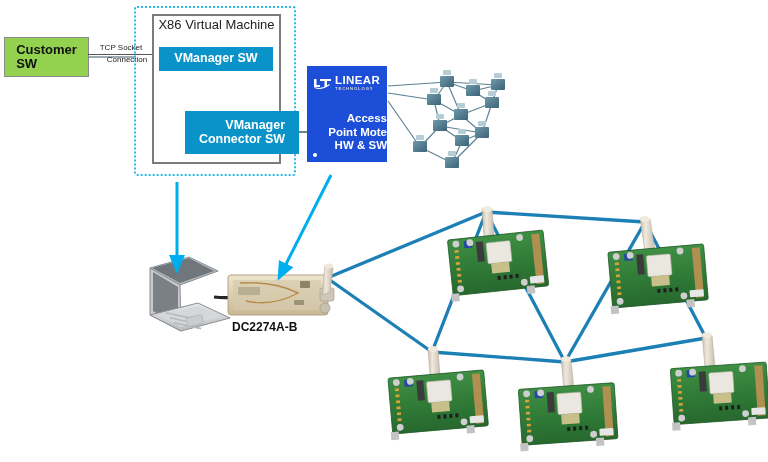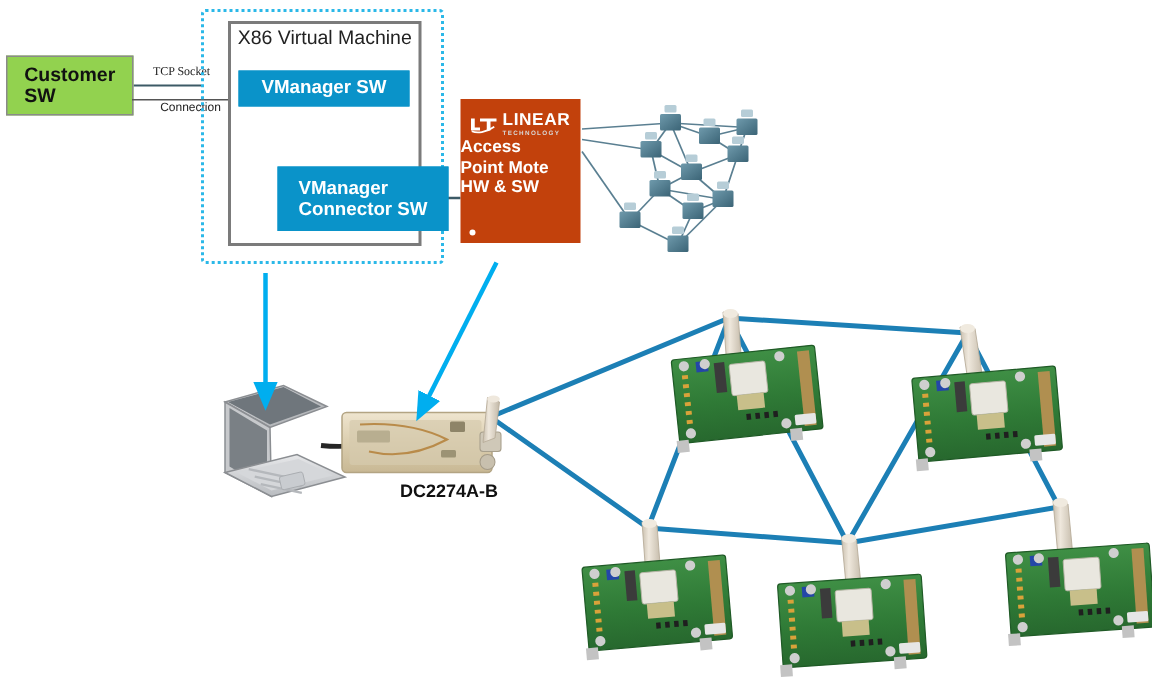--- a/index.html
+++ b/index.html
@@ -15,75 +15,75 @@
     display:flex;align-items:center;justify-content:center;
     text-align:left;font-weight:bold;font-size:13px;color:#111;
     line-height:1.05;box-sizing:border-box;
   }
 
   
   .tcp-label{
     position:absolute;left:88px;top:43px;width:66px;
     text-align:center;font-size:8px;color:#222;line-height:1.35;
   }
-  .tcp-label .l1{display:block;border-bottom:1px solid #555;padding-bottom:12px;font-family:Liberation Serif, serif;}
+  .tcp-label .l1{display:block;border-bottom:1px solid #555;padding-bottom:0px;}
   .tcp-label .l2{display:block;padding-left:12px;}
 
   
   .vm-dashed{
     position:absolute;left:134px;top:6px;width:162px;height:170px;
     border:2px dotted #2BB8E8;border-radius:3px;box-sizing:border-box;
   }
   .vm-inner{
     position:absolute;left:152px;top:14px;width:129px;height:150px;
     border:2px solid #7b7b7b;background:#fff;box-sizing:border-box;
   }
   .vm-title{
     position:absolute;left:152px;top:17px;width:129px;
     text-align:center;font-size:13px;color:#222;
   }
   .box-blue{
     position:absolute;background:#0A93C9;border:1px solid #0A93C9;
-    display:flex;align-items:center;justify-content:center;text-align:left;
+    display:flex;align-items:center;justify-content:center;text-align:right;
     font-weight:bold;font-size:12.5px;color:#fff;line-height:1.1;box-sizing:border-box;
   }
   .box-vmanager{left:159px;top:47px;width:114px;height:24px;}
   .box-connector{left:159px;top:111px;width:114px;height:43px;margin-left:26px;}
 
   
   .chip{
     position:absolute;left:307px;top:66px;width:80px;height:96px;
-    background:#c2410c;box-sizing:border-box;
+    background:#1d4ed8;box-sizing:border-box;
   }
   .chip .logo{
     position:absolute;left:6px;top:8px;width:68px;height:19px;
     display:flex;align-items:center;
   }
   .chip .logo-mark{width:19px;height:13px;flex:0 0 19px;}
   .chip .logo-words{margin-left:3px;line-height:1;}
   .chip .logo-main{
     display:block;font-size:11.5px;font-weight:bold;color:#fff;
     letter-spacing:0.4px;font-family:"Liberation Sans",sans-serif;
   }
   .chip .logo-sub{
     display:block;font-size:4.2px;font-weight:bold;color:#d8d8d8;
     letter-spacing:0.9px;margin-top:0.5px;
   }
   .chip .chip-text{
-    position:absolute;left:0;top:26px;width:80px;text-align:left;
+    position:absolute;left:0;top:46px;width:80px;text-align:right;
     color:#fff;font-weight:bold;font-size:11.5px;line-height:1.18;
   }
   .chip .chip-dot{
     position:absolute;left:6px;bottom:5px;width:4px;height:4px;
     border-radius:50%;background:#fff;
   }
 
   
   .dc-label{
-    position:absolute;left:232px;top:320px;width:100px;text-align:right;
+    position:absolute;left:232px;top:320px;width:100px;text-align:left;
     font-size:12px;font-weight:bold;color:#111;
   }
 </style>
 </head>
 <body>
 
 <div id="stage">
 
   <svg id="svg-layer" viewBox="0 0 768 462" xmlns="http://www.w3.org/2000/svg">
     <defs>

